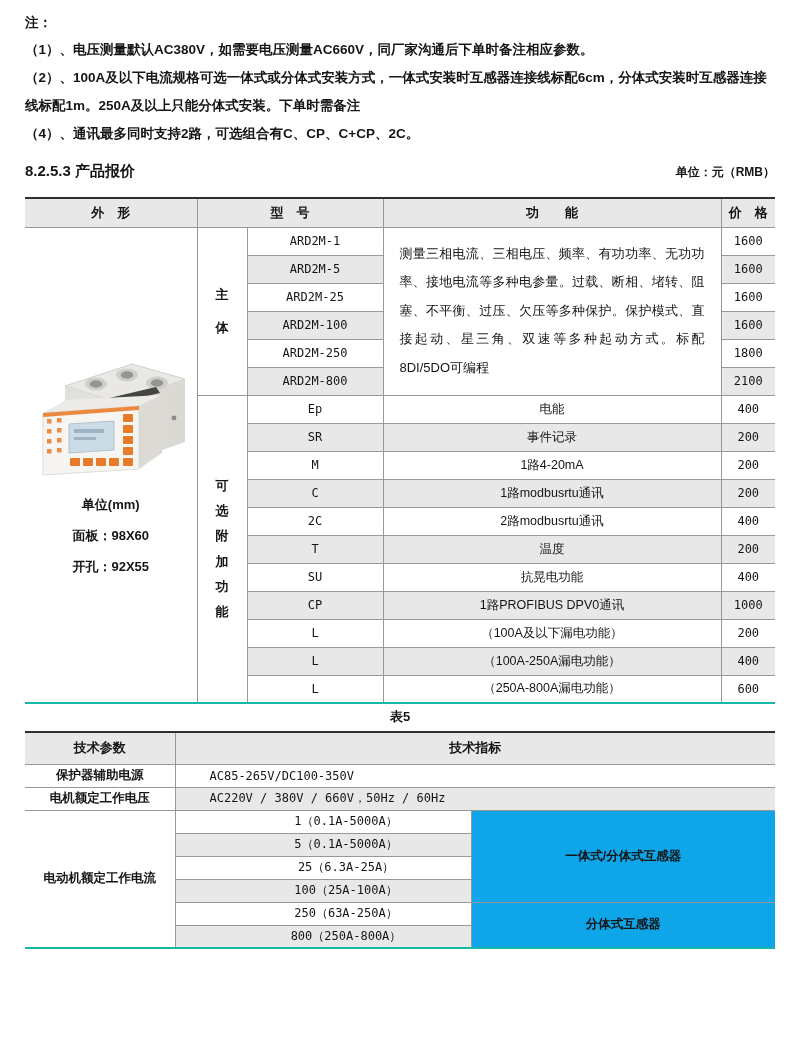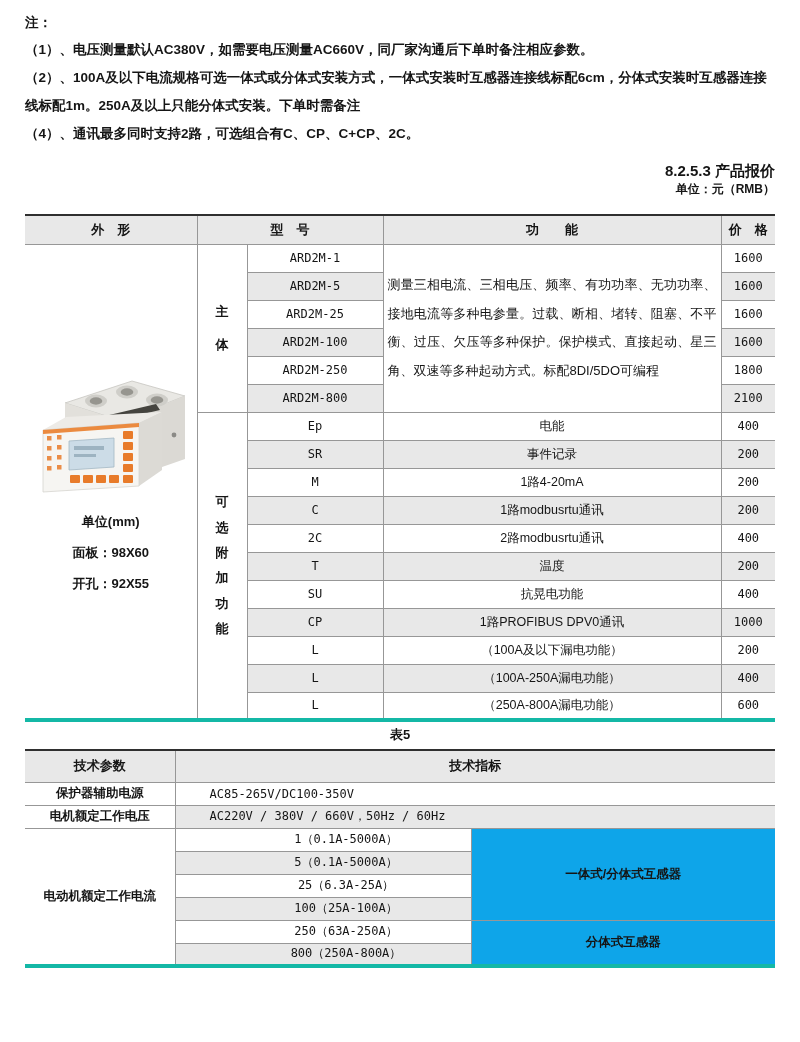--- a/index.html
+++ b/index.html
@@ -5,40 +5,40 @@
   html,body{margin:0;padding:0;background:#fff;}
   body{width:800px;height:1042px;color:#151515;font-family:"Liberation Sans","DejaVu Sans",sans-serif;}
   .page{box-sizing:border-box;width:800px;padding:10px 25px 0 25px;}
 
   
   .notes{font-size:13.5px;font-weight:600;}
   .note-label{line-height:26px;}
   .note-line{line-height:28px;}
 
   
-  .section-row{display:flex;justify-content:space-between;align-items:flex-end;margin-top:14px;flex-direction:column;}
+  .section-row{display:flex;justify-content:space-between;align-items:flex-end;margin-top:14px;}
   .section-heading{font-size:15px;font-weight:700;}
   .unit-note{font-size:12px;font-weight:600;}
 
   
   table{border-collapse:collapse;table-layout:fixed;width:750px;
-        border-top:2px solid #2f2f2f;border-bottom:4px solid #14b8a6;}
+        border-top:2px solid #2f2f2f;border-bottom:2px solid #14b8a6;}
   td,th{border-right:1px solid #979797;border-bottom:1px solid #979797;
         padding:0;vertical-align:middle;overflow:hidden;}
   td.last,th.last{border-right:none;}
   tr.hdr th, tr.hdr td{background:#e8e8e8;font-weight:600;font-size:13px;text-align:center;}
 
   
   .price-table{margin-top:16px;}
   .price-table tr{height:28px;}
   .price-table tr.hdr{height:29px;}
   .price-table .model,.price-table .price{
       font-family:"DejaVu Sans Mono","Liberation Mono",monospace;font-size:12px;text-align:center;}
   .price-table .func{font-size:12.5px;text-align:center;}
-  .func-main{font-size:13px;line-height:28.5px;padding:0 4px;text-align:justify;font-weight:500;background:#fff;}
+  .func-main{font-size:13px;line-height:28.5px;padding:0 16px;text-align:justify;font-weight:500;background:#fff;}
   tr.alt td{background:#e8e8e8;}
   .group-cell{text-align:center;background:#fff;}
   .vtext{display:inline-block;width:1.1em;word-break:break-all;text-align:center;
          font-size:13px;font-weight:600;line-height:2.55;}
   .vtext.opt{line-height:1.95;}
   .shape-cell{text-align:center;background:#fff;}
   .dim{font-size:13px;font-weight:600;margin-top:13px;}
   .device-wrap{margin-top:2px;}
 
   

